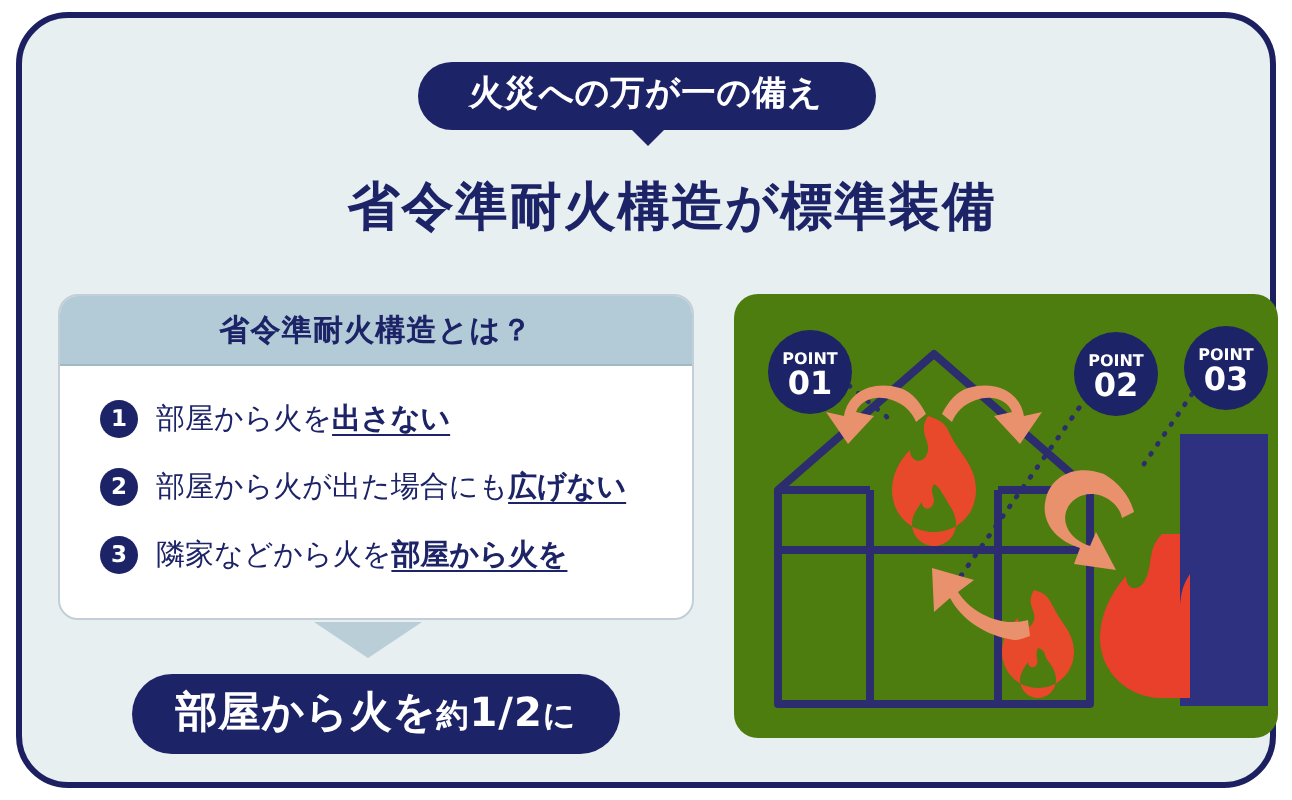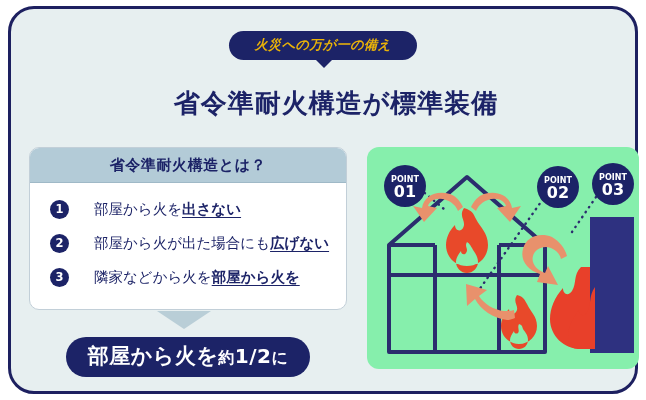--- a/index.html
+++ b/index.html
@@ -13,23 +13,23 @@
     box-sizing:border-box;
     background:#e7eff0;
     border:3px solid #1d2060;
     border-radius:26px;
   }
 
   
   .badge-wrap{position:absolute;left:0;top:22px;width:100%;text-align:center;}
   .badge{
     display:inline-block;position:relative;
-    background:#1c2367;color:#eab308;
-    font-size:13px;font-weight:bold;letter-spacing:.5px;
-    padding:7px 26px 8px 26px;border-radius:20px;line-height:1.1;font-style:italic;
+    background:#1c2367;color:#ffffff;
+    font-size:17px;font-weight:bold;letter-spacing:.5px;
+    padding:7px 26px 8px 26px;border-radius:20px;line-height:1.1;
   }
   .badge:after{
     content:"";position:absolute;left:50%;bottom:-8px;margin-left:-8px;
     width:0;height:0;border-left:9px solid transparent;border-right:9px solid transparent;
     border-top:9px solid #1c2367;
   }
   .main-title{
     position:absolute;left:13px;top:77px;width:100%;text-align:center;
     color:#1c2367;font-size:26px;font-weight:bold;letter-spacing:1px;
   }
@@ -48,42 +48,42 @@
   .panel-body{padding:9px 0 0 0;}
   .li{
     display:flex;align-items:center;height:34px;padding-left:20px;
     color:#1c2367;font-size:14.5px;
   }
   .num{
     flex:0 0 auto;width:19px;height:19px;border-radius:50%;
     background:#1c2367;color:#fff;font-size:11.5px;font-weight:bold;
     display:flex;align-items:center;justify-content:center;margin-right:9px;
   }
-  .li .txt{white-space:nowrap;margin-left:16px;}
+  .li .txt{white-space:nowrap;}
   .li .em{font-weight:bold;text-decoration:underline;text-underline-offset:3px;}
 
   
   .down-arrow{
     position:absolute;left:146px;top:302px;width:0;height:0;
     border-left:27px solid transparent;border-right:27px solid transparent;
     border-top:18px solid #b9ced7;
   }
   .banner-wrap{position:absolute;left:18px;top:328px;width:318px;text-align:center;}
   .banner{
     display:inline-block;background:#1c2367;color:#fff;border-radius:22px;
     padding:7px 22px 9px 22px;font-size:21px;font-weight:bold;line-height:1.15;
     letter-spacing:.5px;white-space:nowrap;
   }
   .banner .small{font-size:16px;}
   .banner .big{font-size:20px;}
 
   
   .right-panel{
     position:absolute;left:356px;top:138px;width:272px;height:222px;
-    background:#86efac;border-radius:12px;overflow:hidden;
+    background:#4d7c0f;border-radius:12px;overflow:hidden;
   }
   .right-panel svg{display:block;}
   .pt-label{font-family:"DejaVu Sans","Liberation Sans",sans-serif;fill:#ffffff;font-weight:bold;}
 </style>
 </head>
 <body>
 
 <div class="card">
 
   <div class="badge-wrap">

